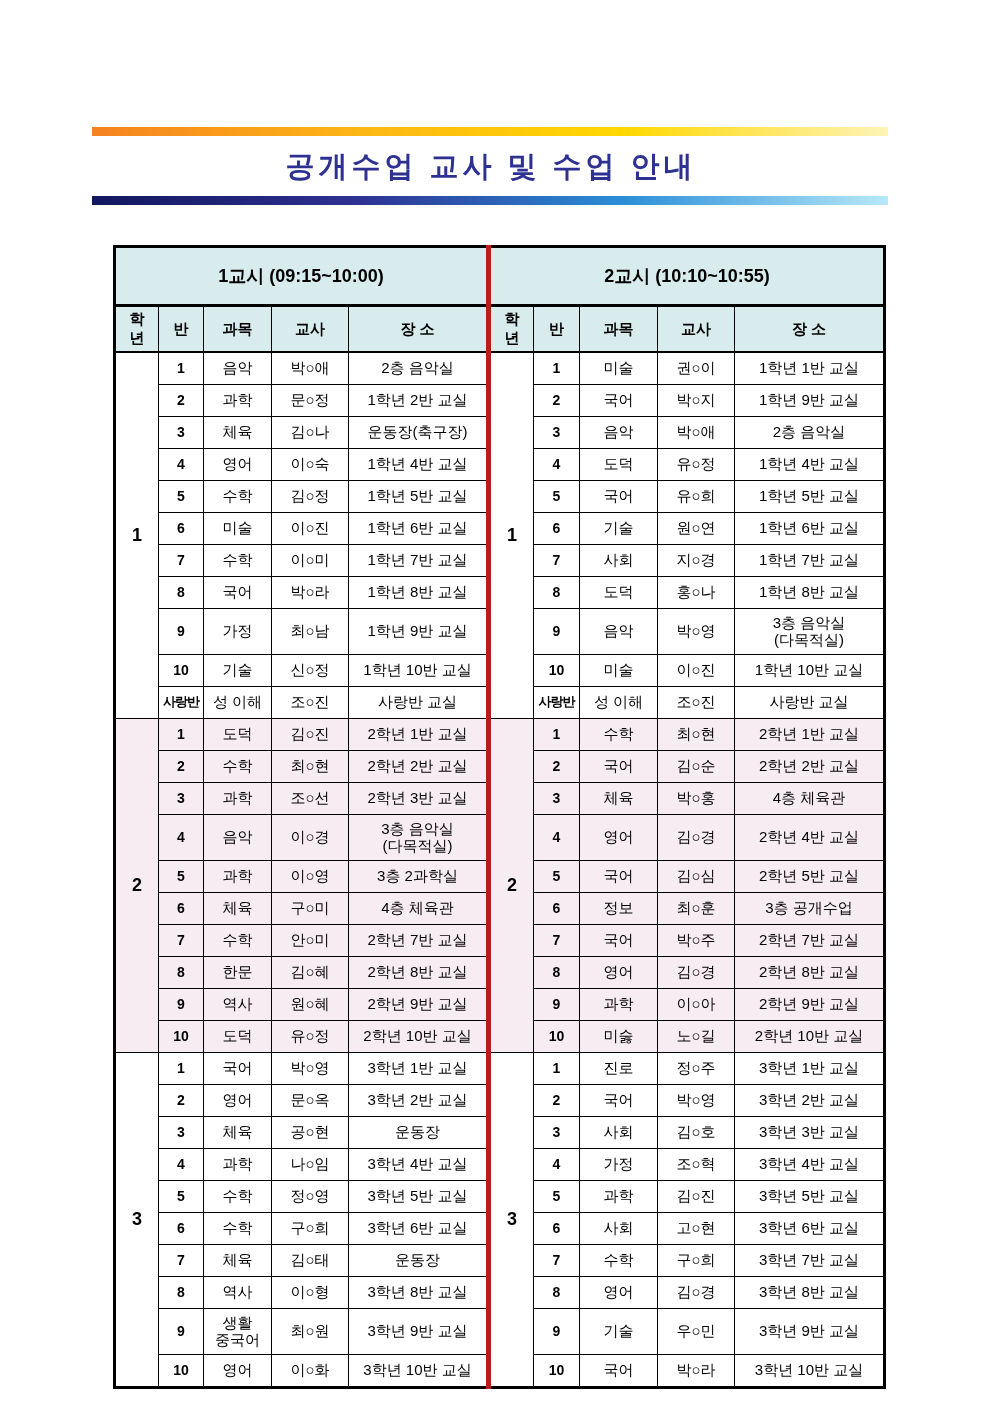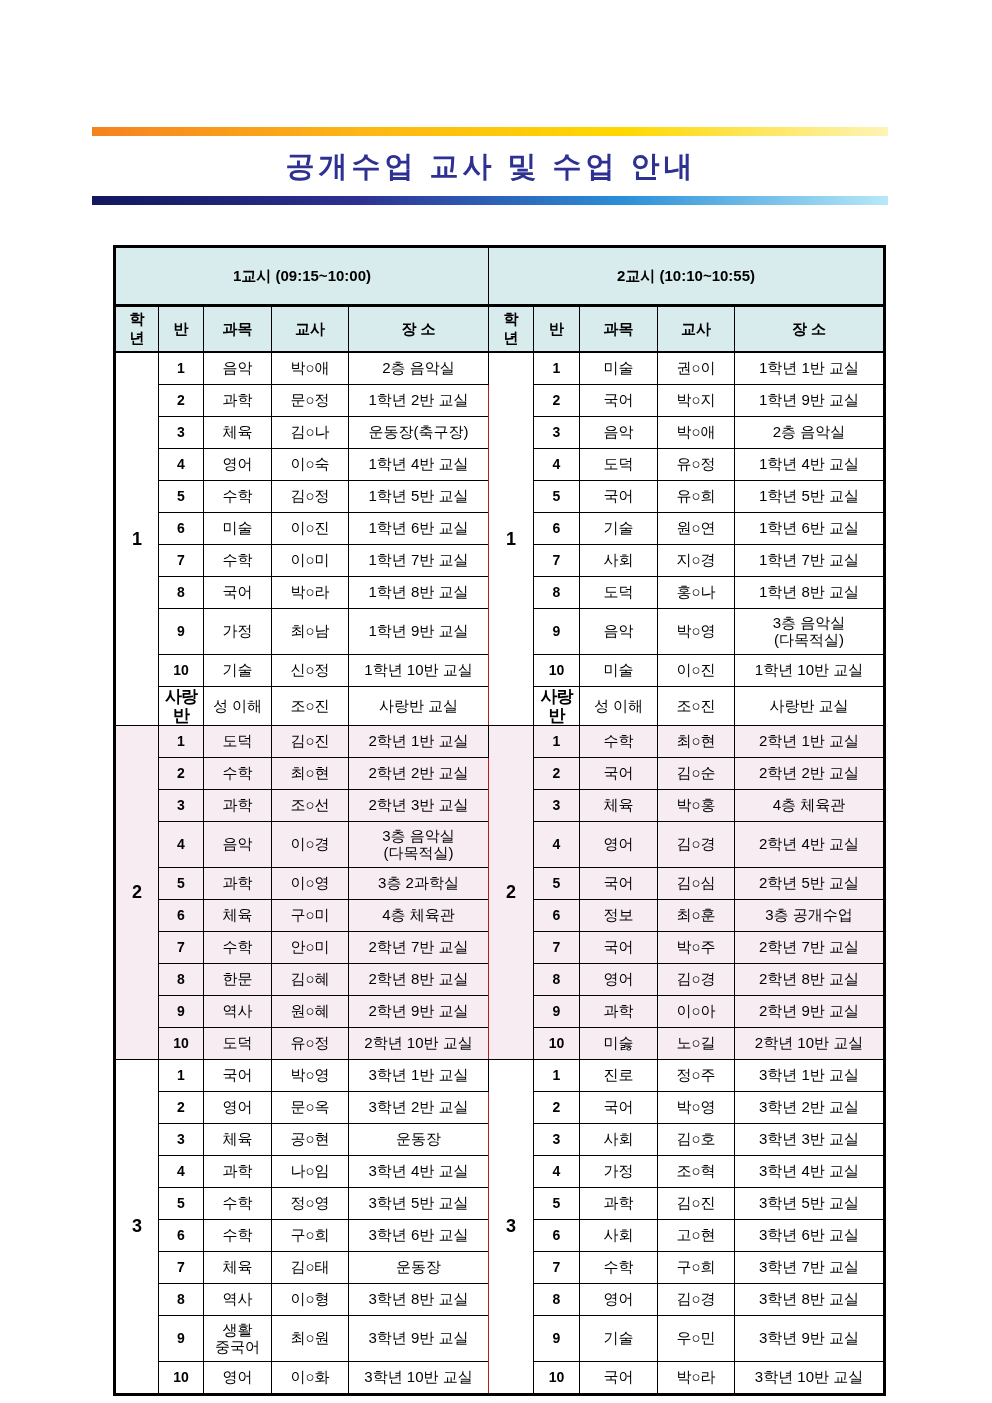--- a/index.html
+++ b/index.html
@@ -26,29 +26,29 @@
     position:absolute; left:113px; top:245px; width:770px;
     border-collapse:collapse; table-layout:fixed;
     border:3px solid #000;
   }
   .schedule th, .schedule td {
     border:1px solid #000; padding:0 2px;
     text-align:center; vertical-align:middle;
     white-space:pre-line; overflow:hidden;
   }
   .schedule thead th { background:var(--header-bg); font-weight:bold; }
-  .schedule tr.period th { height:56px; font-size:15px; border-bottom:3px solid #000; }
+  .schedule tr.period th { height:56px; font-size:18px; border-bottom:3px solid #000; }
   .schedule tr.cols th   { height:44px; font-size:15px; border-bottom:2px solid #000; line-height:1.25; }
-  .schedule .mid { border-left:1px solid #b91c1c; }
+  .schedule .mid { border-left:5px solid #b91c1c; }
 
   .schedule tbody td { height:31px; font-size:15px; line-height:1.12; background:#fff; }
   .schedule tbody tr.tall td { height:45px; }
   .schedule tbody tr.pink td { background:var(--grade2-bg); }
   .schedule td.ban   { font-weight:bold; font-size:14px; }
-  .schedule td.ban.small { font-size:17px; letter-spacing:-1px; }
+  .schedule td.ban.small { font-size:13px; letter-spacing:-1px; }
   .schedule td.grade { font-weight:bold; font-size:18px; }
 </style>
 </head>
 <body>
 
 <div class="page">
 
   <div class="gradient-bar top-bar"></div>
   <div class="page-title">공개수업 교사 및 수업 안내</div>
   <div class="gradient-bar bottom-bar"></div>

